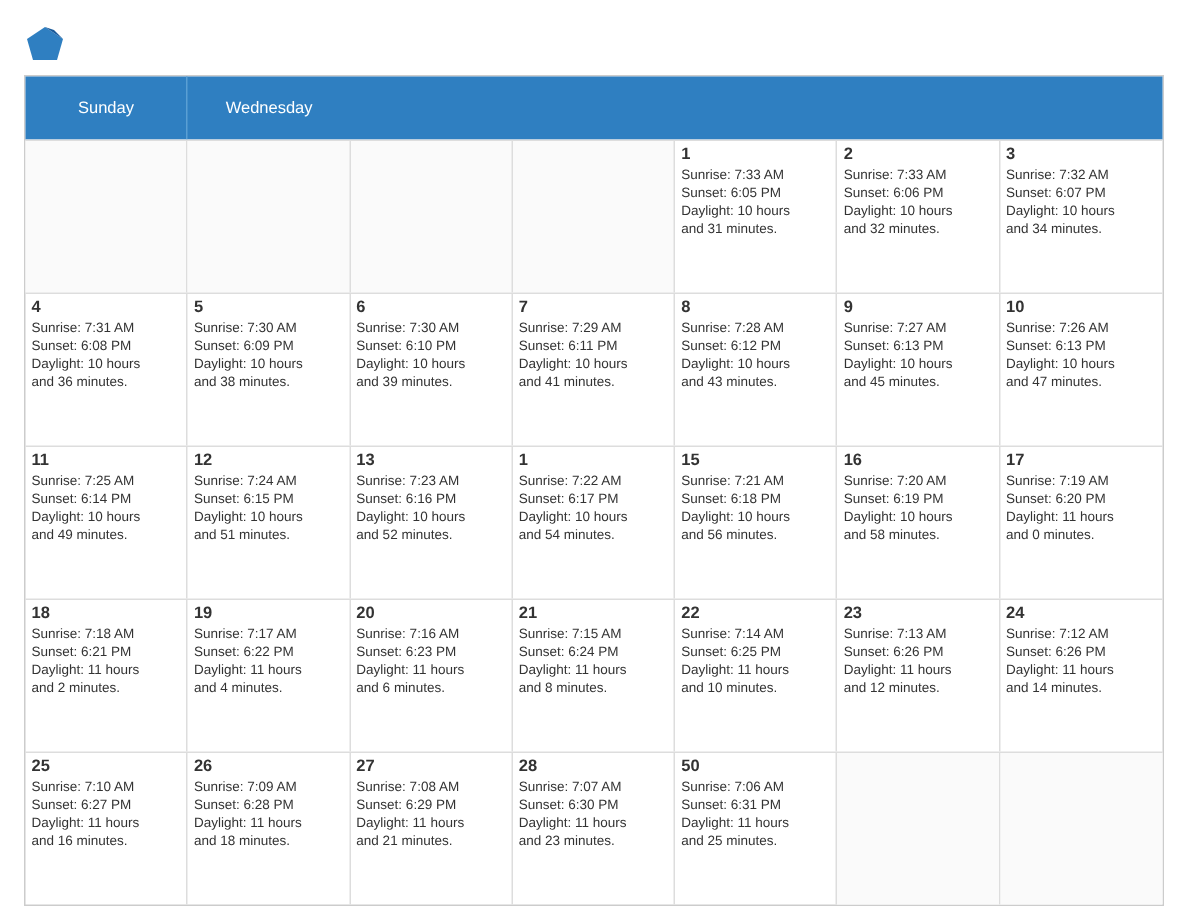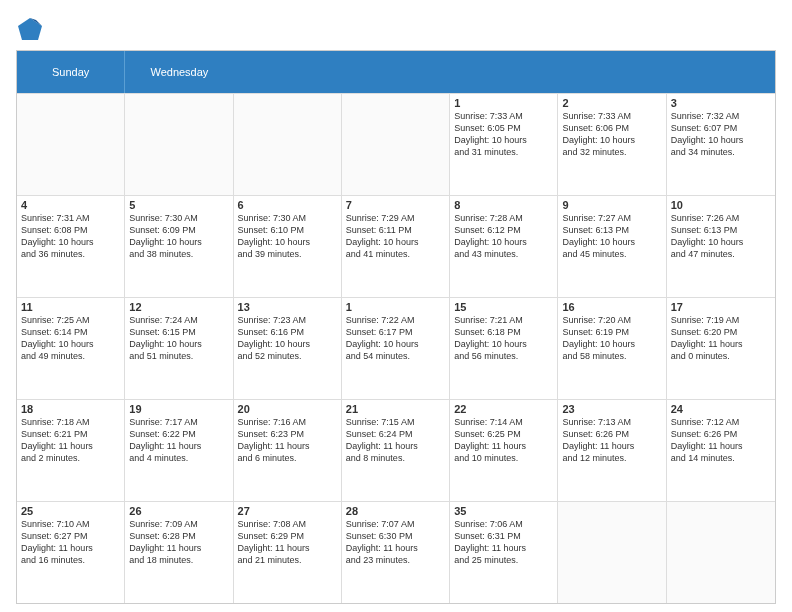--- a/index.html
+++ b/index.html
@@ -259,21 +259,21 @@
           </div>
           <div class="cal-cell">
             <div class="day-num">27</div>
             <div class="cell-text">Sunrise: 7:08 AM<br>Sunset: 6:29 PM<br>Daylight: 11 hours<br>and 21 minutes.</div>
           </div>
           <div class="cal-cell">
             <div class="day-num">28</div>
             <div class="cell-text">Sunrise: 7:07 AM<br>Sunset: 6:30 PM<br>Daylight: 11 hours<br>and 23 minutes.</div>
           </div>
           <div class="cal-cell">
-            <div class="day-num">35</div>
+            <div class="day-num">50</div>
             <div class="cell-text">Sunrise: 7:06 AM<br>Sunset: 6:31 PM<br>Daylight: 11 hours<br>and 25 minutes.</div>
           </div>
           <div class="cal-cell empty"></div>
           <div class="cal-cell empty"></div>
         </div>
       </div>
   </div>
 </div>
 
 </body></html>

